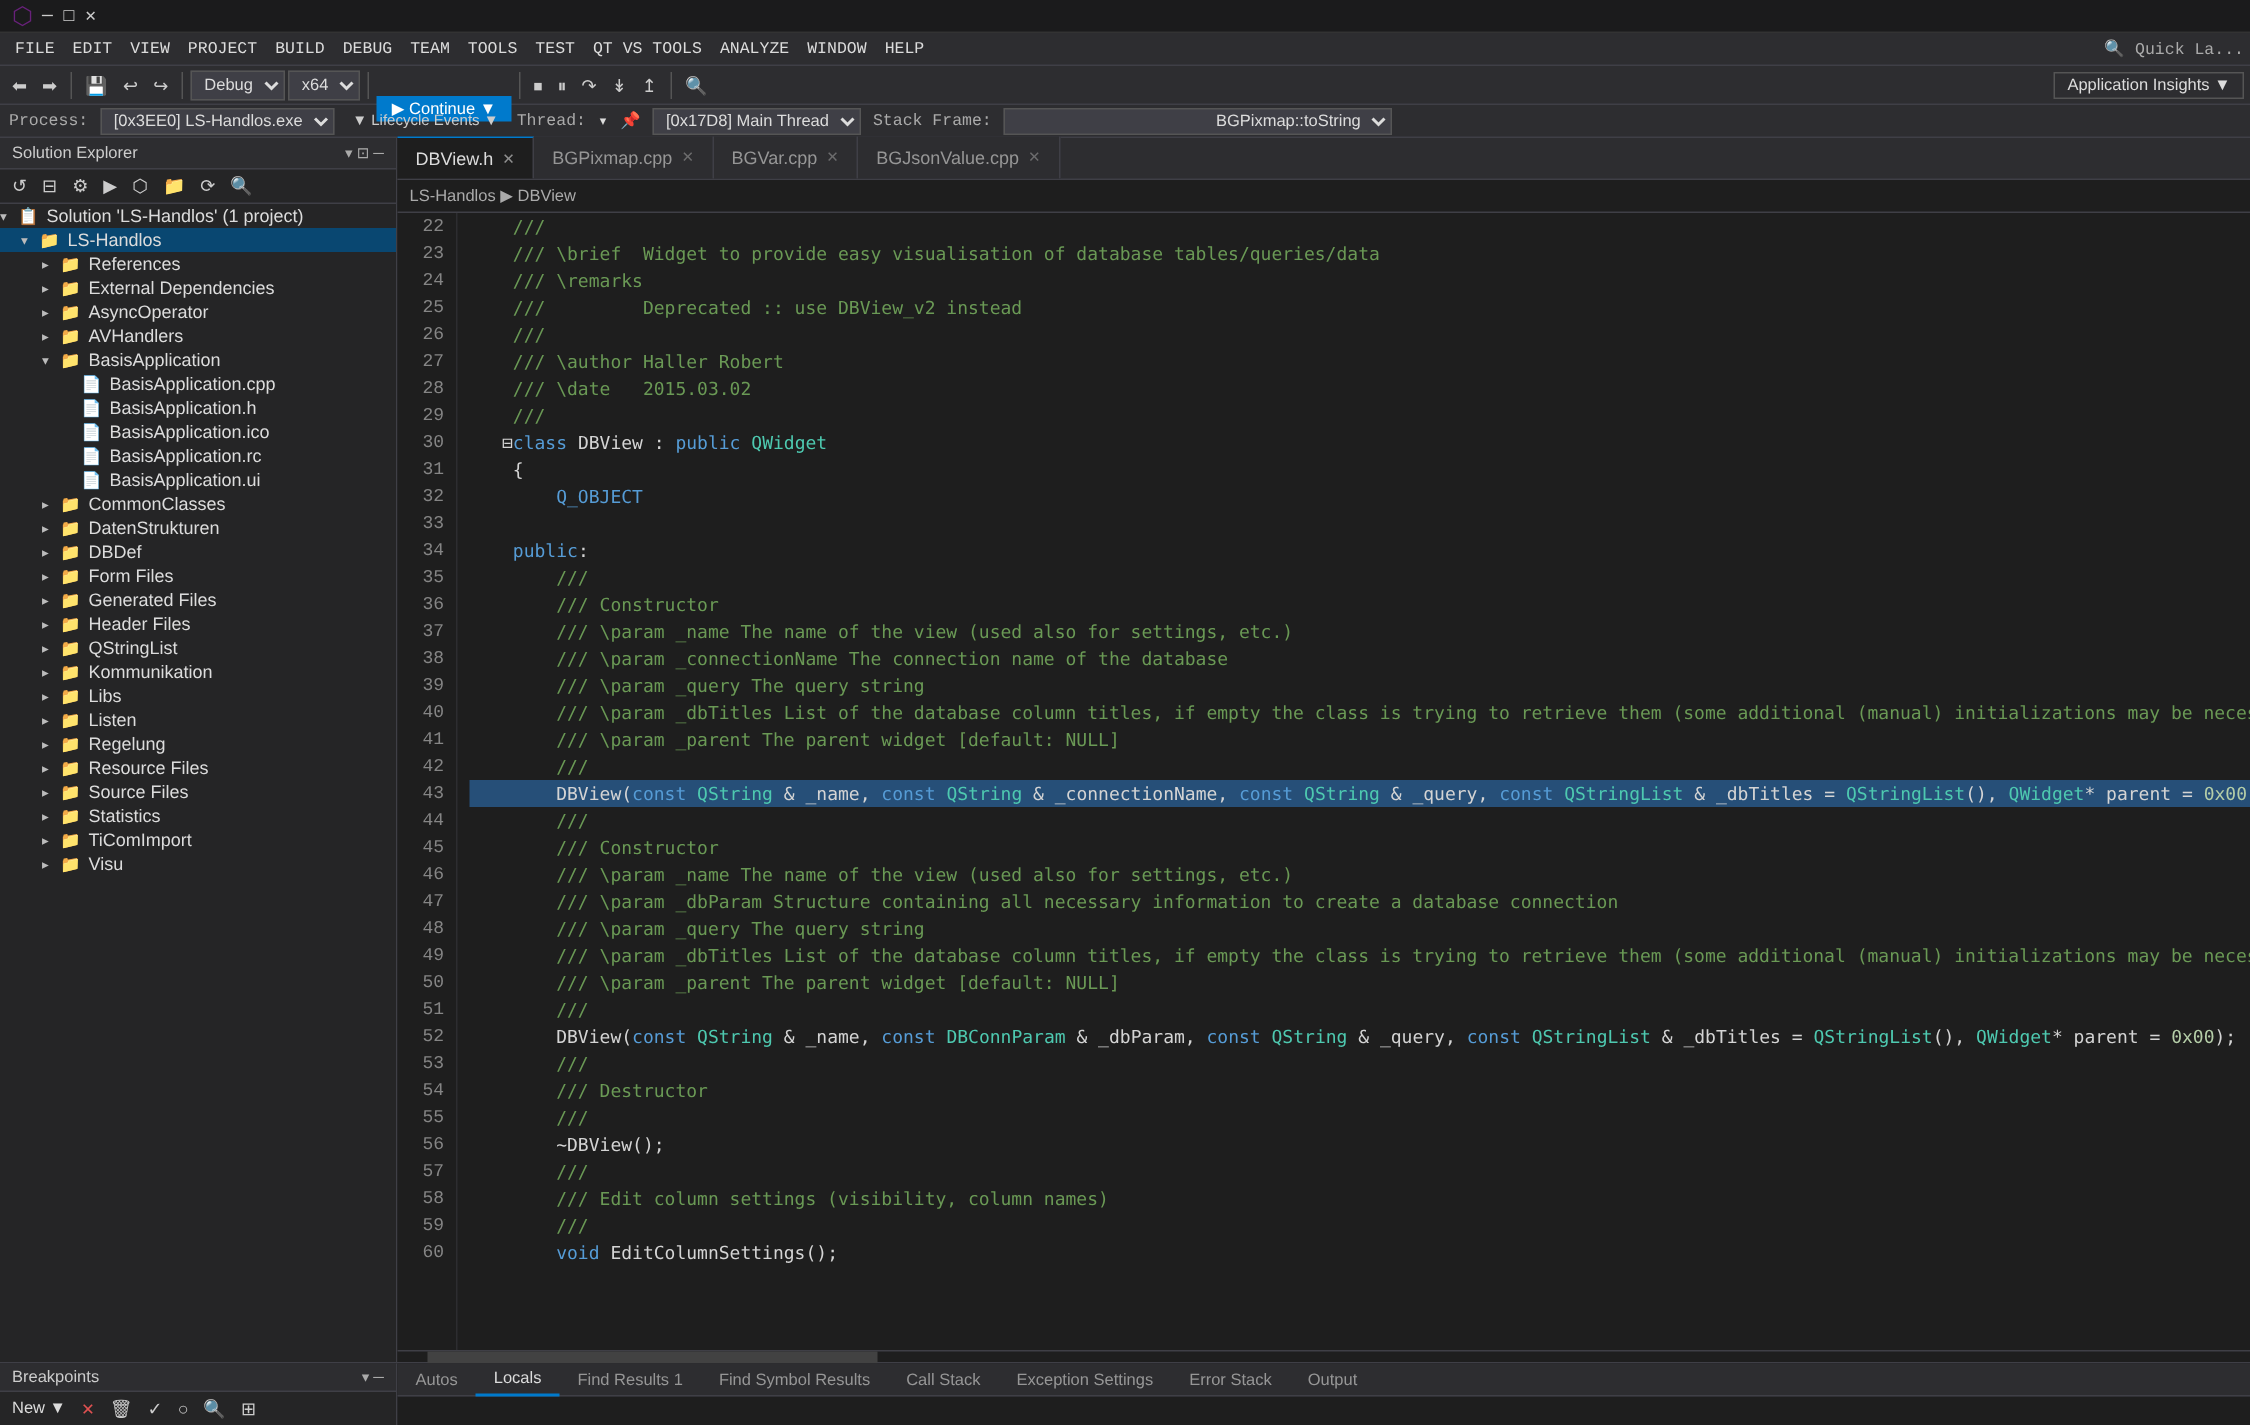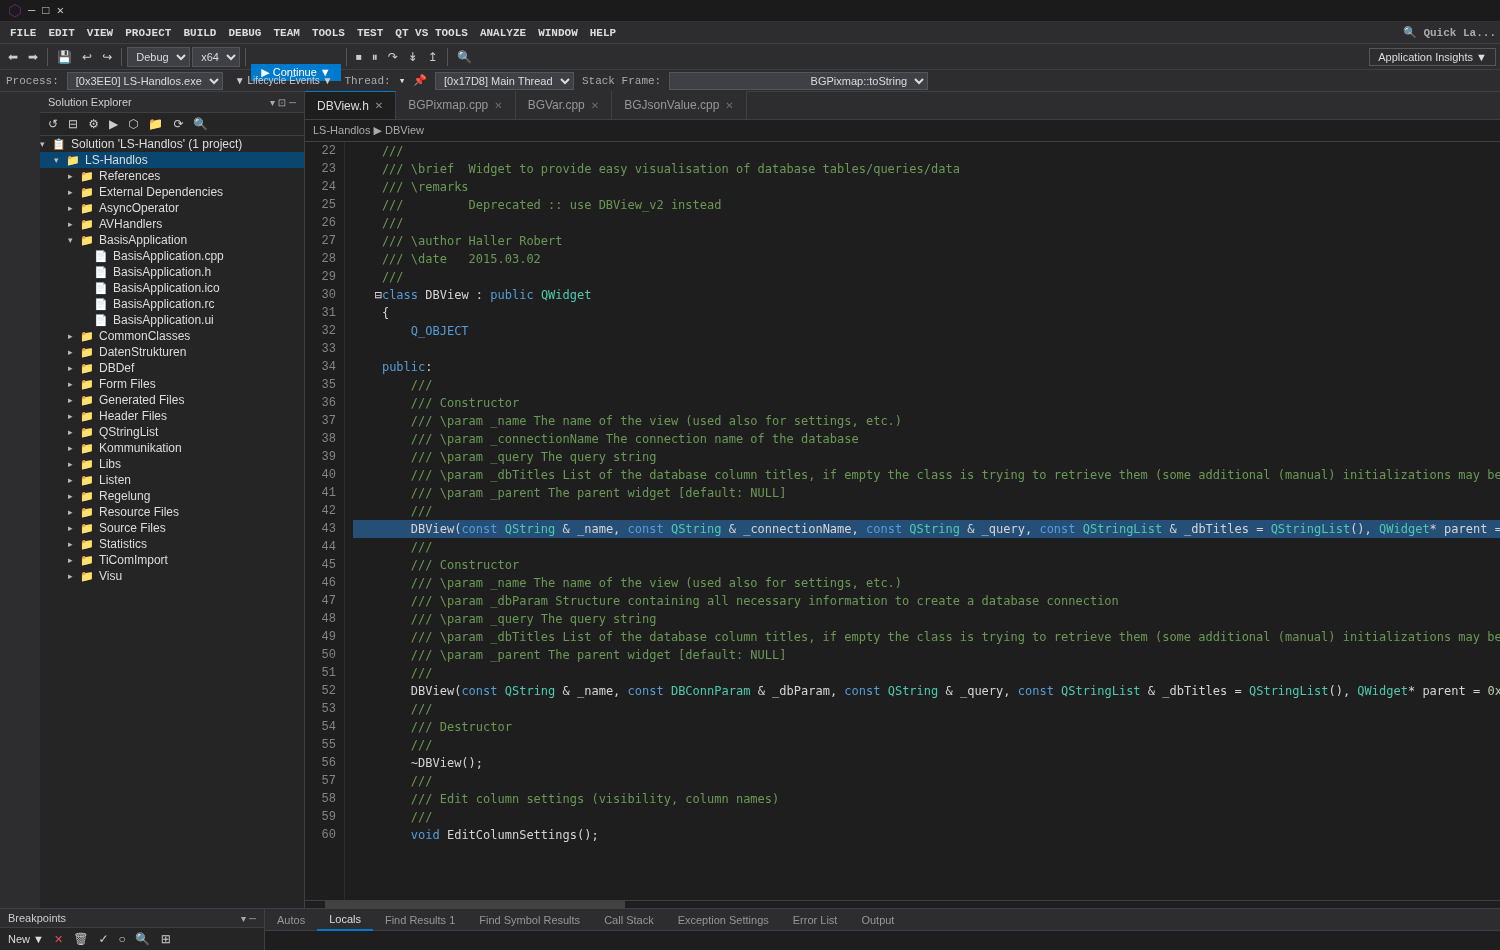--- a/index.html
+++ b/index.html
@@ -3,41 +3,41 @@
   <meta charset="utf-8">
   <style>
     * { margin: 0; padding: 0; box-sizing: border-box; }
     body { font-family: 'Consolas', 'Courier New', monospace; font-size: 11px; background: #2d2d30; color: #dcdcdc; overflow: hidden; width: 1500px; height: 950px; }
 
     
     #title-bar { background: #1b1b1c; color: #ccc; height: 22px; display: flex; align-items: center; padding: 0 8px; font-size: 11px; border-bottom: 1px solid #333; }
     #title-bar .title { flex: 1; text-align: center; }
 
     
-    #menu-bar { background: #2d2d30; height: 22px; display: flex; align-items: center; padding: 0 4px; border-bottom: 1px solid #3f3f46; font-size: 11px; font-weight: bold; }
+    #menu-bar { background: #2d2d30; height: 22px; display: flex; align-items: center; padding: 0 4px; border-bottom: 1px solid #3f3f46; font-size: 11px; }
     #menu-bar .menu-item { padding: 2px 6px; cursor: pointer; color: #dcdcdc; }
 
     
     #toolbar { background: #2d2d30; height: 26px; display: flex; align-items: center; padding: 0 4px; border-bottom: 1px solid #3f3f46; gap: 2px; }
     .toolbar-btn { background: none; border: none; color: #ccc; padding: 2px 4px; cursor: pointer; font-size: 12px; }
     .toolbar-separator { width: 1px; height: 18px; background: #555; margin: 0 3px; }
     .toolbar-dropdown { background: #3f3f46; border: 1px solid #555; color: #dcdcdc; padding: 1px 4px; font-size: 11px; height: 20px; }
     .run-btn { background: #007acc; color: white; border: none; padding: 2px 10px; font-size: 11px; cursor: pointer; margin-top: 31px; }
     .app-insights-btn { margin-left: auto; background: none; border: 1px solid #555; color: #dcdcdc; padding: 2px 8px; font-size: 11px; cursor: pointer; }
 
     
     #debug-bar { background: #2d2d30; height: 22px; display: flex; align-items: center; padding: 0 6px; border-bottom: 1px solid #3f3f46; font-size: 11px; gap: 8px; }
     .debug-label { color: #aaa; }
     .debug-dropdown { background: #3f3f46; border: 1px solid #555; color: #dcdcdc; padding: 1px 4px; font-size: 11px; height: 18px; }
 
     
     #main { display: flex; height: calc(950px - 22px - 22px - 26px - 22px - 20px - 22px); }
 
     
-    #solution-explorer { width: 265px; background: #252526; border-right: 1px solid #3f3f46; display: flex; flex-direction: column; flex-shrink: 0; margin-left: 40px; }
+    #solution-explorer { width: 265px; background: #252526; border-right: 1px solid #3f3f46; display: flex; flex-direction: column; flex-shrink: 0; }
     #se-header { background: #2d2d30; padding: 4px 8px; border-bottom: 1px solid #3f3f46; display: flex; align-items: center; justify-content: space-between; }
     #se-header span { font-size: 11px; color: #ccc; font-family: 'Segoe UI', sans-serif; }
     #se-search { padding: 3px 6px; border-bottom: 1px solid #3f3f46; display: flex; align-items: center; }
     #se-search input { background: #3f3f46; border: 1px solid #555; color: #dcdcdc; padding: 2px 6px; font-size: 11px; width: 100%; }
     #se-toolbar { padding: 2px 4px; border-bottom: 1px solid #3f3f46; display: flex; gap: 2px; }
     #se-tree { flex: 1; overflow-y: auto; overflow-x: hidden; font-size: 12px; font-family: 'Segoe UI', sans-serif; }
     .tree-item { display: flex; align-items: center; padding: 1px 0; cursor: pointer; white-space: nowrap; }
     .tree-item.selected { background: #094771; }
     .tree-item .arrow { width: 12px; flex-shrink: 0; color: #bbb; font-size: 9px; }
     .tree-item .icon { width: 16px; flex-shrink: 0; margin-right: 3px; font-size: 12px; }
@@ -440,21 +440,21 @@
   </div>
 
   <div id="locals-panel">
     <div id="locals-tabs">
     <div class="locals-tab">Autos</div>
         <div class="locals-tab active">Locals</div>
         <div class="locals-tab">Find Results 1</div>
         <div class="locals-tab">Find Symbol Results</div>
         <div class="locals-tab">Call Stack</div>
         <div class="locals-tab">Exception Settings</div>
-        <div class="locals-tab">Error List</div>
+        <div class="locals-tab">Error Stack</div>
         <div class="locals-tab">Output</div>
       </div>
     <div id="locals-columns">
       <span class="loc-col-name">Name</span>
       <span class="loc-col-value">Value</span>
     </div>
     <div id="locals-list">
     <div class="loc-item selected">
     <span style="width:0px;display:inline-block;flex-shrink:0;"></span>
 

